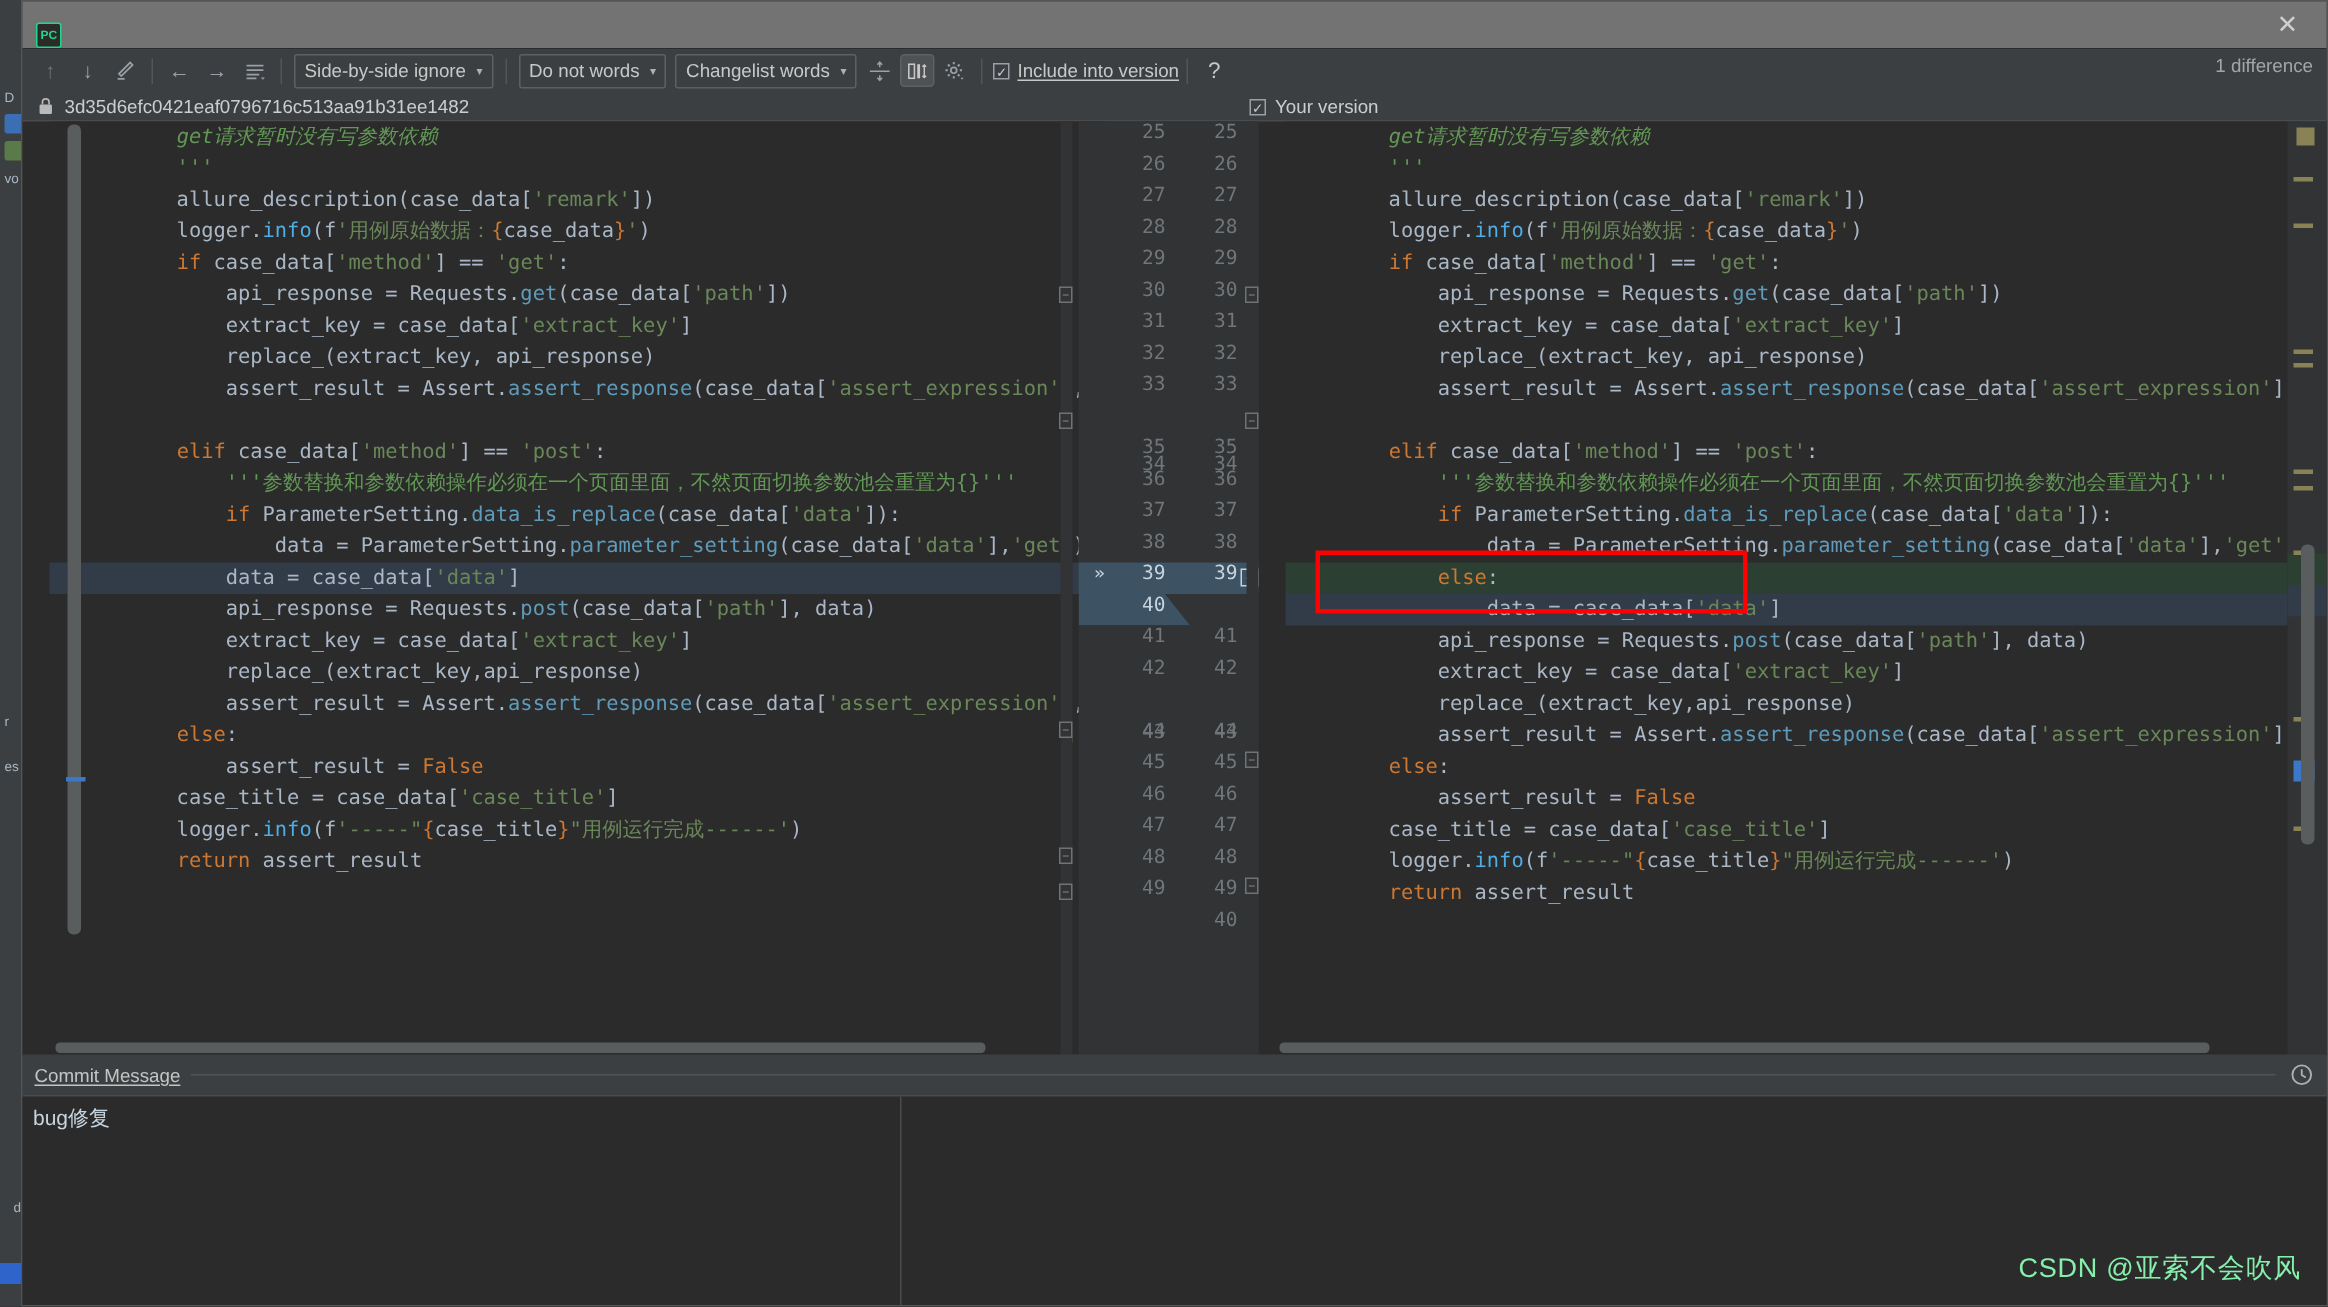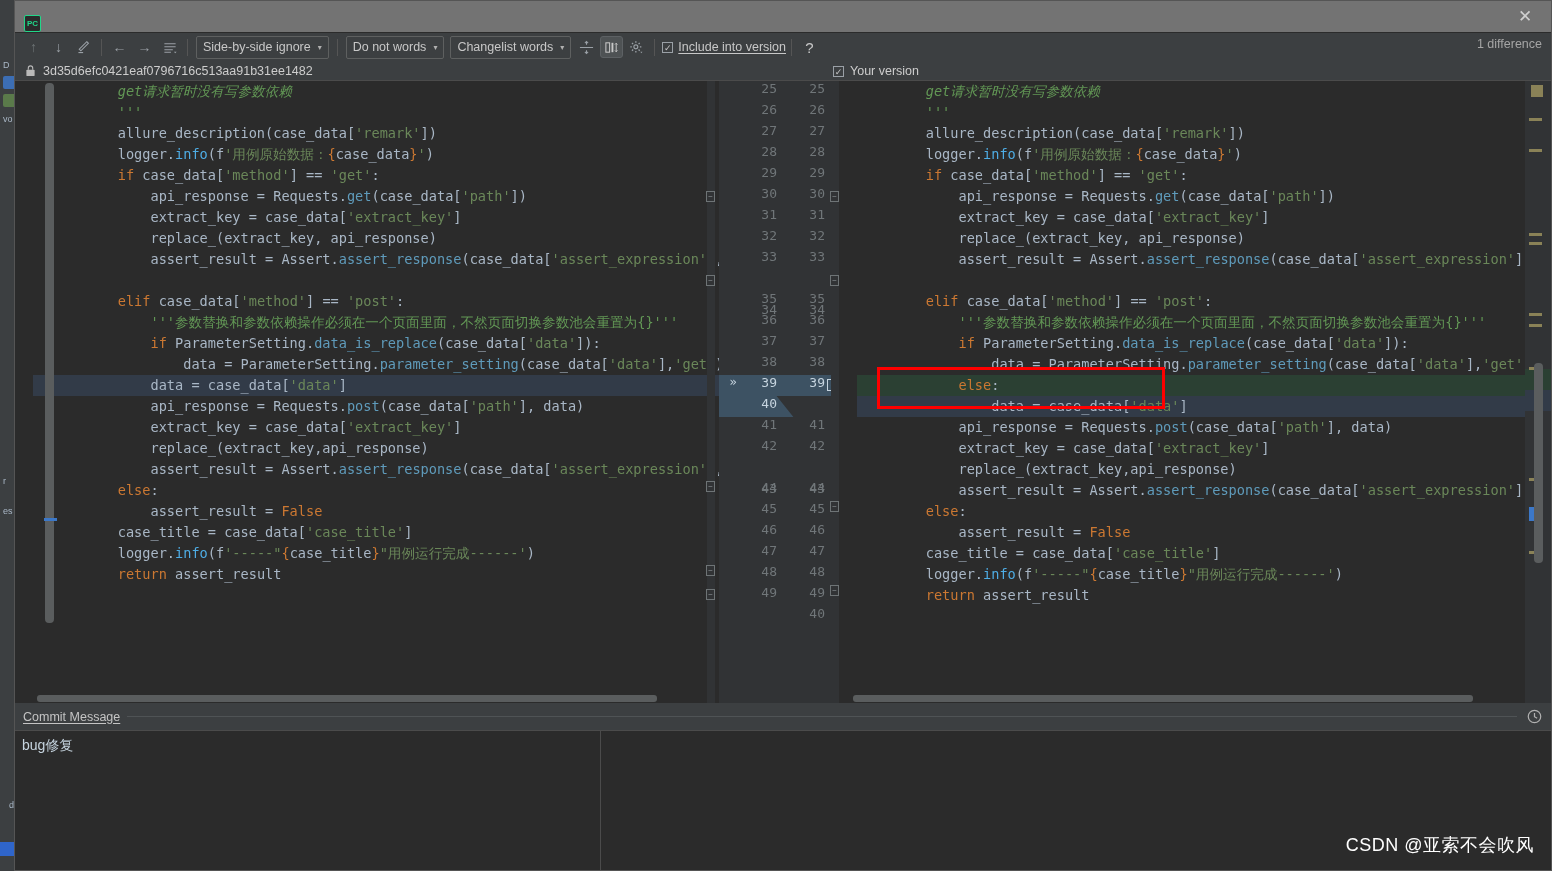--- a/index.html
+++ b/index.html
@@ -129,21 +129,21 @@
   #commit-label{font-size:12.5px;color:#c4c4c4;background:#3c3f41;padding-right:7px;z-index:2;}
   #commit-rule{position:absolute;left:8px;right:34px;top:13px;height:1px;background:#4f5355;z-index:1;}
   #commit-hist{position:absolute;right:8px;top:5px;width:17px;height:17px;color:#b0b0b0;}
   #commit-area{position:absolute;left:0;top:27px;right:0;bottom:0;background:#2b2b2b;
     border-top:1px solid #4b4b4b;}
   #commit-text{position:absolute;left:7px;top:6px;font-size:14px;color:#c6d4df;
     font-family:"Liberation Sans","DejaVu Sans",sans-serif;}
   #commit-vline{position:absolute;left:585px;top:0;bottom:0;width:1px;background:#4b4b4b;}
 
   
-  #watermark{position:absolute;right:18px;bottom:14px;font-size:18px;color:#ffffff;
+  #watermark{position:absolute;right:18px;bottom:14px;font-size:18px;color:#86efac;
     letter-spacing:.5px;}
 </style>
 </head>
 <body>
 
 <div id="bg-ide">
   <div class="bg-toolwin">
     <div class="bg-chip" style="top:2px;">D</div>
     <div class="bg-icon" style="top:20px;background:#3c6eb4;"></div>
     <div class="bg-icon" style="top:38px;background:#5a7a4a;"></div>

